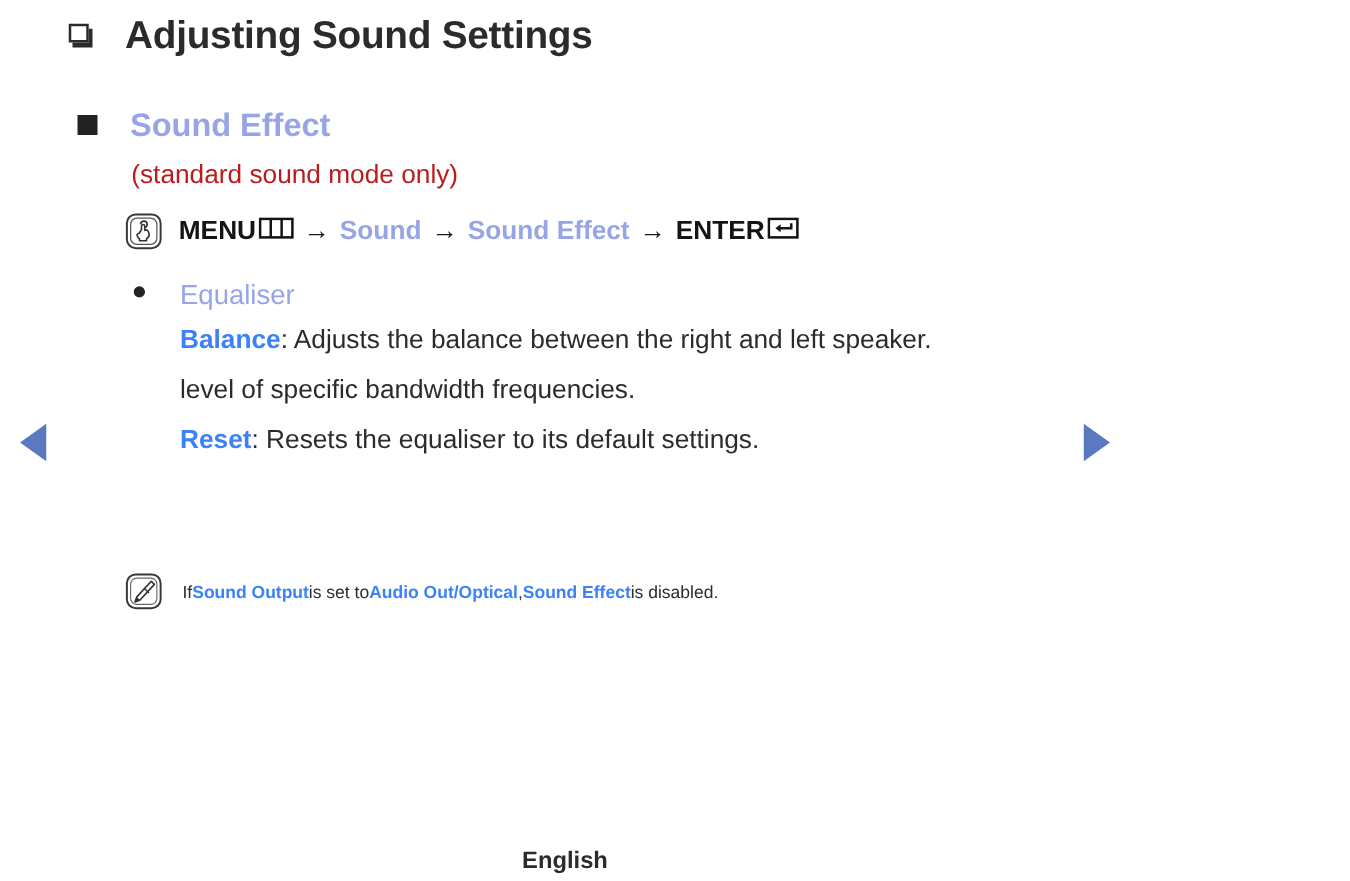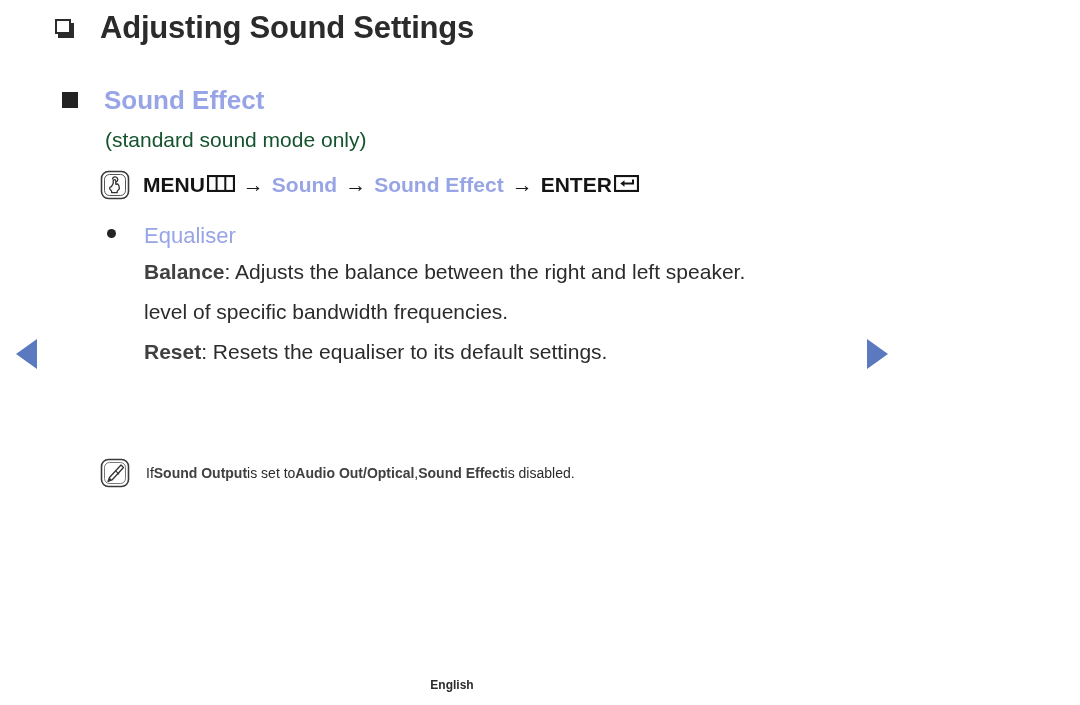--- a/index.html
+++ b/index.html
@@ -75,21 +75,21 @@
     line-height: 32px;
     white-space: nowrap;
   }
 
   
   .subnote {
     position: absolute;
     left: 105px;
     top: 125px;
     font-size: 21px;
-    color: #14532d;
+    color: #b91c1c;
     line-height: 30px;
     white-space: nowrap;
   }
 
   
   .menu-row {
     position: absolute;
     left: 100px;
     top: 170px;
     display: flex;
@@ -150,21 +150,21 @@
     font-weight: normal;
     line-height: 32px;
   }
   .para {
     margin-left: 37px;
     font-size: 21px;
     color: #2b2b2b;
     line-height: 40px;
   }
   .blue {
-    color: #404040;
+    color: #3b82f6;
     font-weight: bold;
   }
 
   
   .note-row {
     position: absolute;
     left: 100px;
     top: 458px;
     display: flex;
     align-items: center;
@@ -198,21 +198,21 @@
     border-bottom: 15px solid transparent;
     border-left: 21px solid #5b79bf;
   }
 
   
   .footer {
     position: absolute;
     left: 0; right: 0;
     top: 678px;
     text-align: center;
-    font-size: 12px;
+    font-size: 19px;
     font-weight: bold;
     color: #2b2b2b;
   }
 </style>
 </head>
 <body>
 
 <div class="page">
 
   <div class="title-row">

